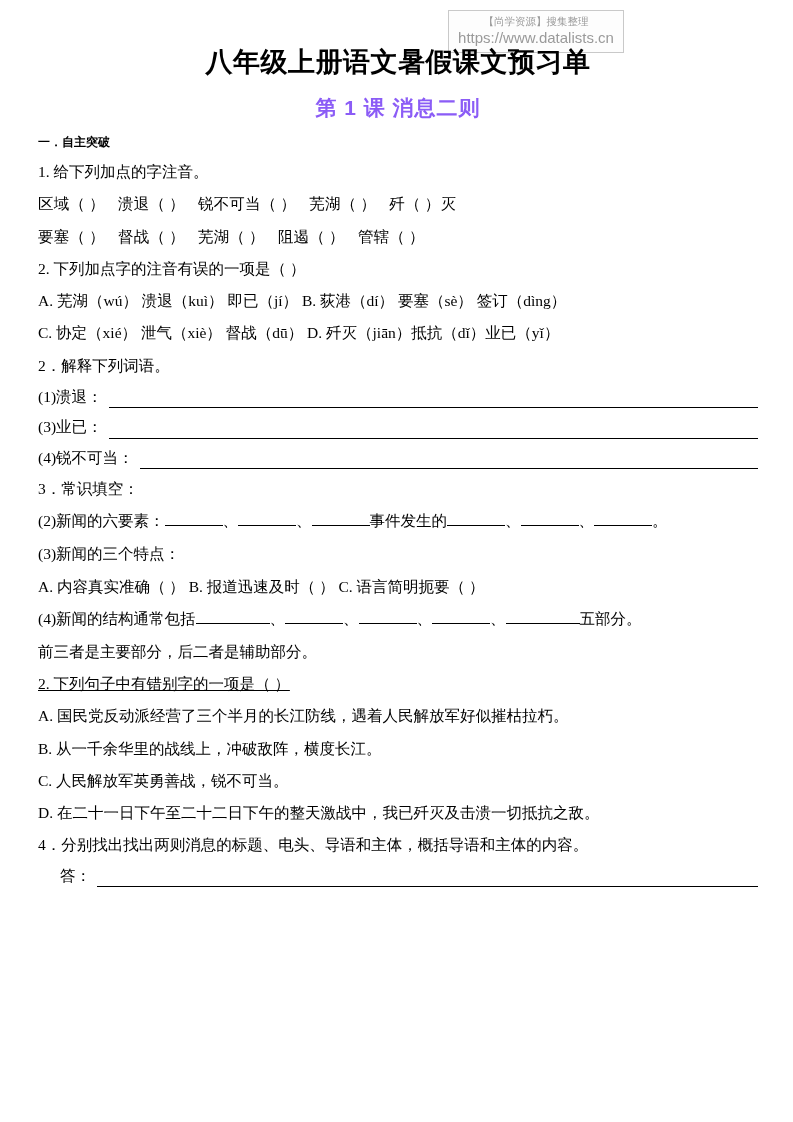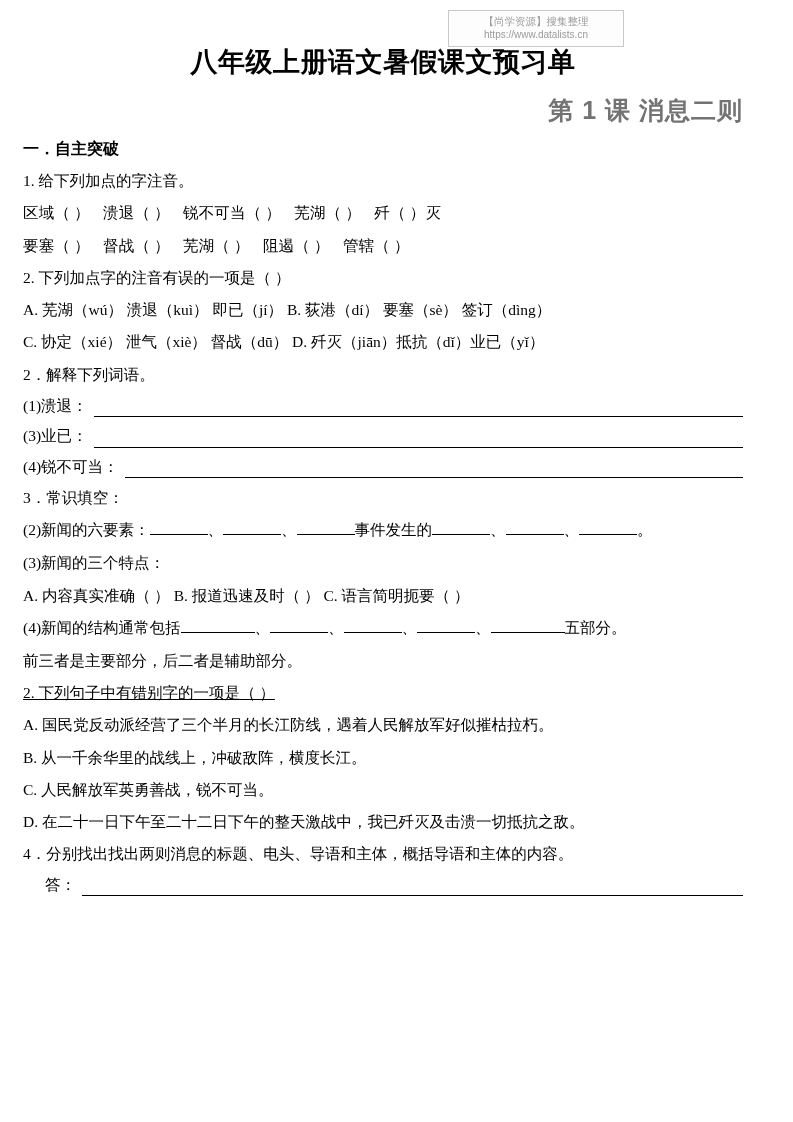--- a/index.html
+++ b/index.html
@@ -30,49 +30,49 @@
     border: 1px solid #c9c9c9;
     background: #fdfdfd;
     text-align: center;
     font-family: "Liberation Sans", sans-serif;
     color: #9a9a9a;
     padding: 3px 2px 4px 2px;
     line-height: 1.35;
     box-sizing: border-box;
   }
   .watermark .wm1 { font-size: 10.5px; }
-  .watermark .wm2 { font-size: 10px; }
+  .watermark .wm2 { font-size: 15px; }
 
   .content {
     position: absolute;
-    left: 23px;
+    left: 38px;
     top: 44px;
     width: 720px;
   }
 
   h1.doc-title {
     font-family: "Liberation Sans", sans-serif;
     font-size: 27px;
     font-weight: bold;
     text-align: center;
     margin: 0 0 14px 0;
     letter-spacing: 0.5px;
   }
   h2.lesson-title {
     font-family: "Liberation Sans", sans-serif;
-    font-size: 25px;
+    font-size: 21px;
     font-weight: bold;
-    text-align: right;
-    color: #737373;
+    text-align: center;
+    color: #8b5cf6;
     margin: 0 0 12px 0;
     letter-spacing: 1px;
   }
   h3.section-head {
     font-family: Liberation Mono, monospace;
-    font-size: 16px;
+    font-size: 12px;
     font-weight: bold;
     margin: 0 0 9px 0;
   }
   p.line {
     font-size: 15.5px;
     margin: 0 0 9px 0;
     line-height: 1.5;
   }
   .spaced {
     letter-spacing: 0.2px;

